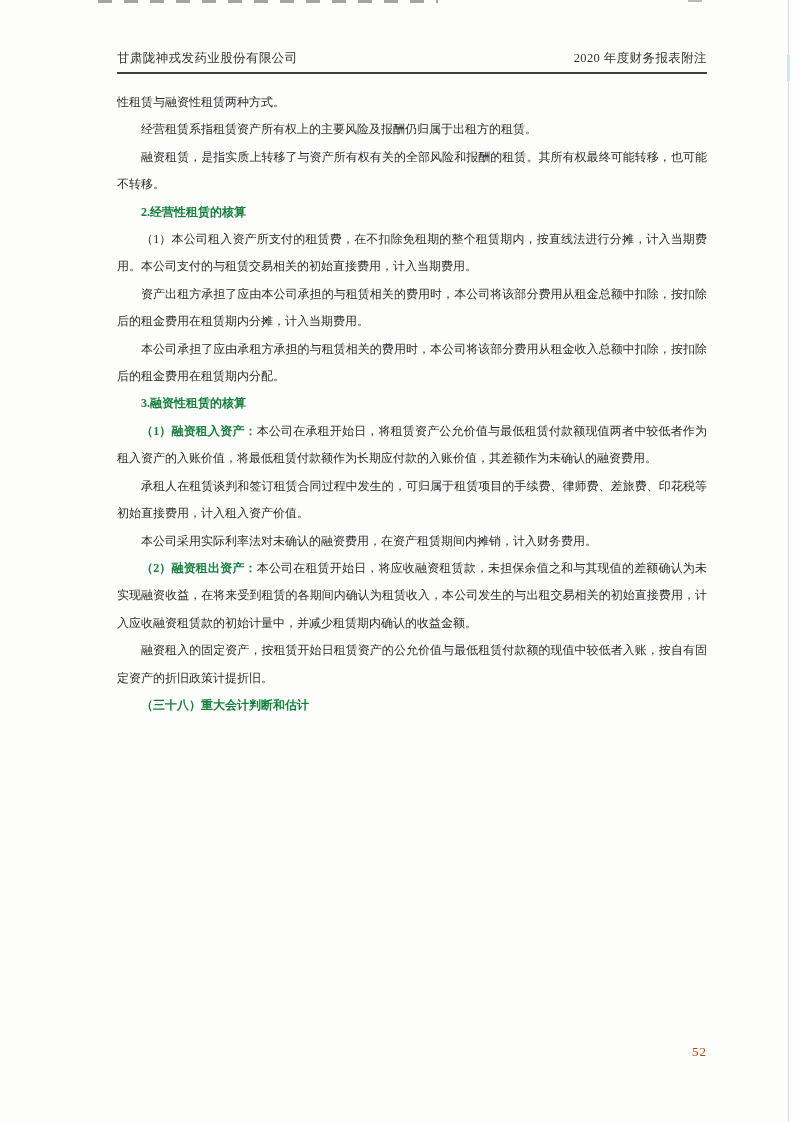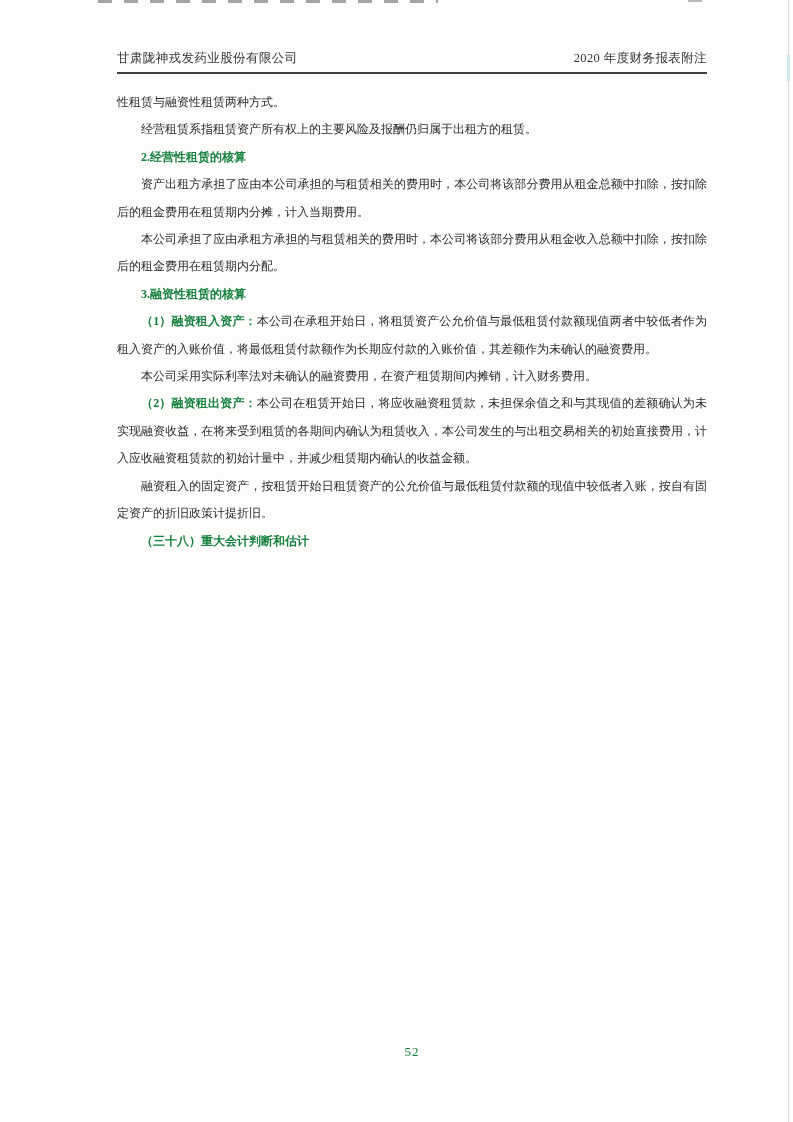--- a/index.html
+++ b/index.html
@@ -42,43 +42,46 @@
     position:absolute;left:117px;top:89px;width:590px;
     font-size:12px;line-height:27.4px;
     text-align:justify;
   }
   .body p{margin:0;}
   .body p.indent{text-indent:2em;font-family:Liberation Serif, serif;}
   .body b{font-weight:bold;color:#15803d;}
   
   .footer{
     position:absolute;left:117px;top:1044px;width:590px;
-    text-align:center;font-size:13px;color:#15803d;letter-spacing:1px;
+    text-align:right;font-size:13px;color:#c2410c;letter-spacing:1px;
   }
 </style>
 </head>
 <body>
 
 <div class="page">
   <div class="scan-top"></div>
   <div class="scan-top-dot"></div>
 
   <div class="header">
     <span>甘肃陇神戎发药业股份有限公司</span>
     <span>2020 年度财务报表附注</span>
   </div>
 
   <div class="body" id="doc-body">
       <p class=""><span>性租赁与融资性租赁两种方式。</span></p>
       <p class="indent"><span>经营租赁系指租赁资产所有权上的主要风险及报酬仍归属于出租方的租赁。</span></p>
+      <p class="indent"><span>融资租赁，是指实质上转移了与资产所有权有关的全部风险和报酬的租赁。其所有权最终可能转移，也可能不转移。</span></p>
       <p class="indent"><b>2.经营性租赁的核算</b></p>
+      <p class="indent"><span>（1）本公司租入资产所支付的租赁费，在不扣除免租期的整个租赁期内，按直线法进行分摊，计入当期费用。本公司支付的与租赁交易相关的初始直接费用，计入当期费用。</span></p>
       <p class="indent"><span>资产出租方承担了应由本公司承担的与租赁相关的费用时，本公司将该部分费用从租金总额中扣除，按扣除后的租金费用在租赁期内分摊，计入当期费用。</span></p>
       <p class="indent"><span>本公司承担了应由承租方承担的与租赁相关的费用时，本公司将该部分费用从租金收入总额中扣除，按扣除后的租金费用在租赁期内分配。</span></p>
       <p class="indent"><b>3.融资性租赁的核算</b></p>
       <p class="indent"><b>（1）融资租入资产：</b><span>本公司在承租开始日，将租赁资产公允价值与最低租赁付款额现值两者中较低者作为租入资产的入账价值，将最低租赁付款额作为长期应付款的入账价值，其差额作为未确认的融资费用。</span></p>
+      <p class="indent"><span>承租人在租赁谈判和签订租赁合同过程中发生的，可归属于租赁项目的手续费、律师费、差旅费、印花税等初始直接费用，计入租入资产价值。</span></p>
       <p class="indent"><span>本公司采用实际利率法对未确认的融资费用，在资产租赁期间内摊销，计入财务费用。</span></p>
       <p class="indent"><b>（2）融资租出资产：</b><span>本公司在租赁开始日，将应收融资租赁款，未担保余值之和与其现值的差额确认为未实现融资收益，在将来受到租赁的各期间内确认为租赁收入，本公司发生的与出租交易相关的初始直接费用，计入应收融资租赁款的初始计量中，并减少租赁期内确认的收益金额。</span></p>
       <p class="indent"><span>融资租入的固定资产，按租赁开始日租赁资产的公允价值与最低租赁付款额的现值中较低者入账，按自有固定资产的折旧政策计提折旧。</span></p>
       <p class="indent"><b>（三十八）重大会计判断和估计</b></p>
     </div>
 
   <div class="footer">
     <span>52</span>
   </div>
 

